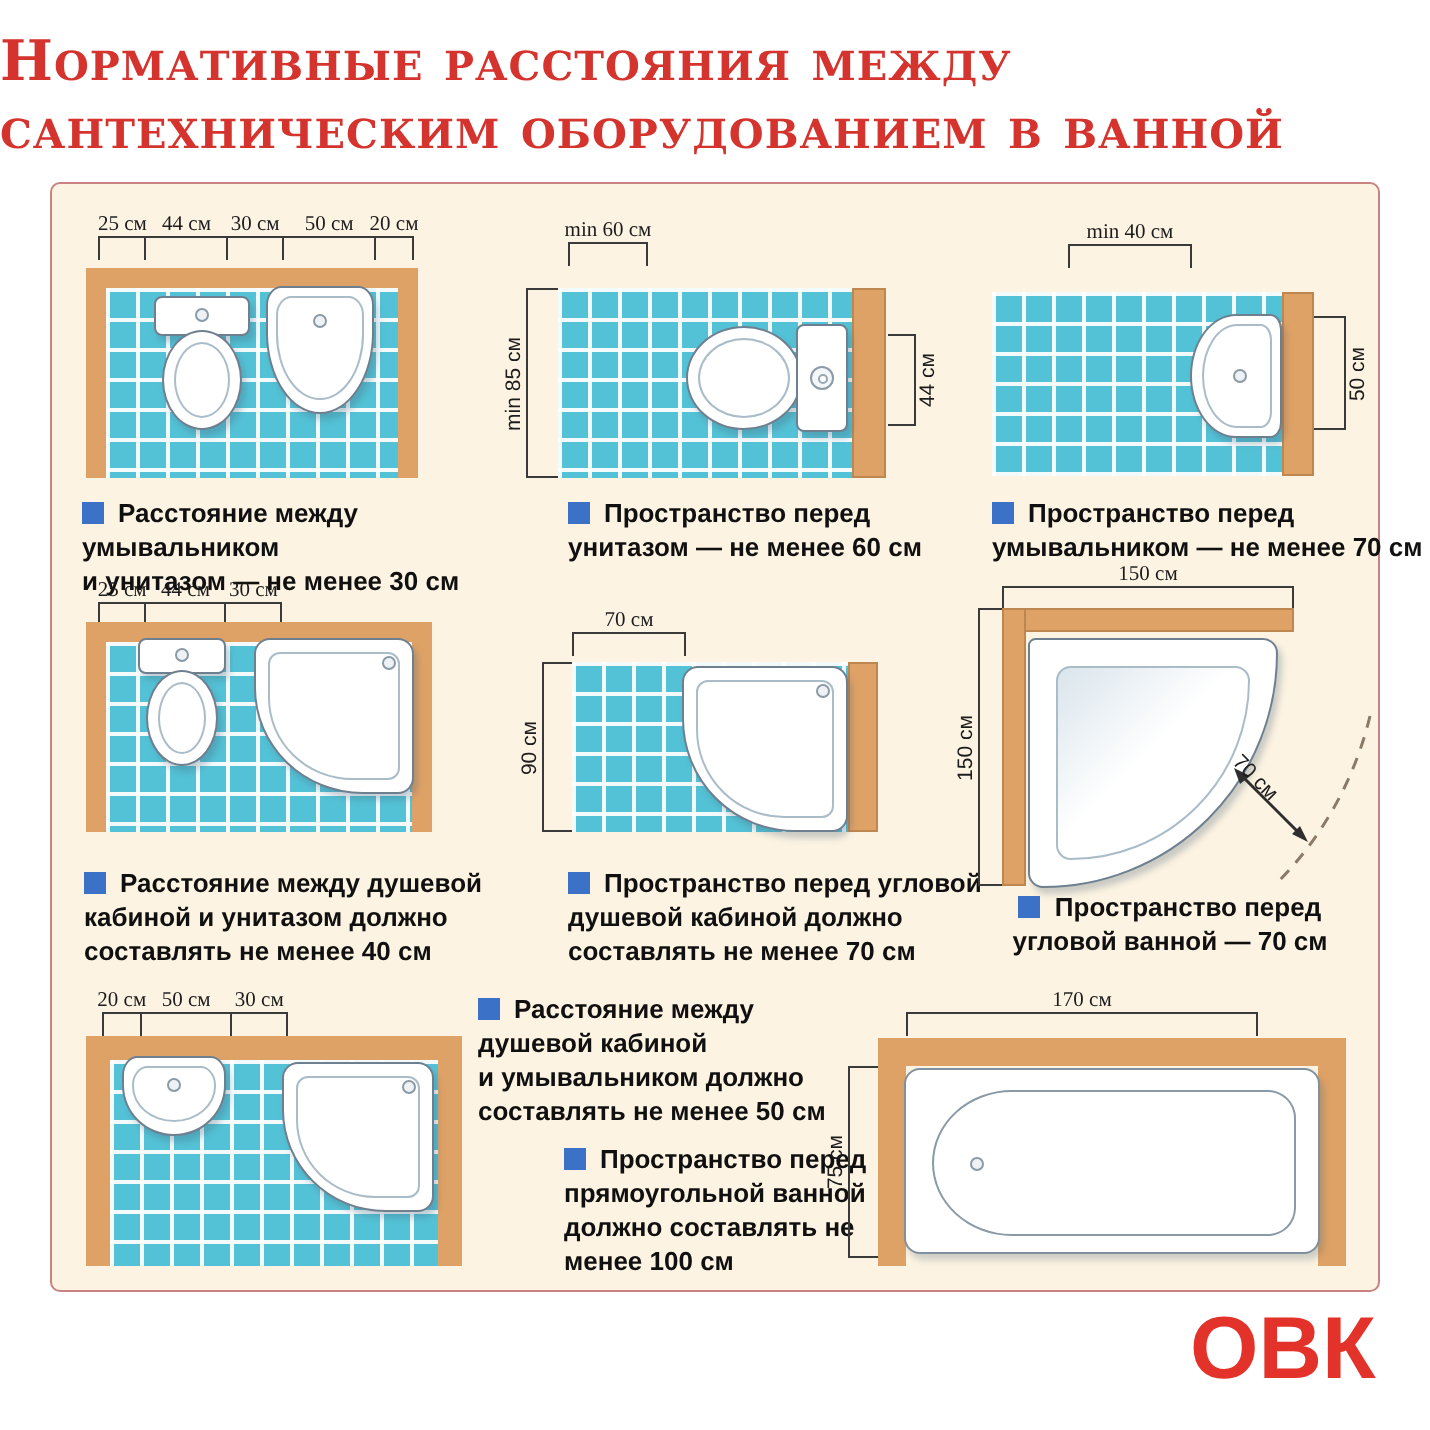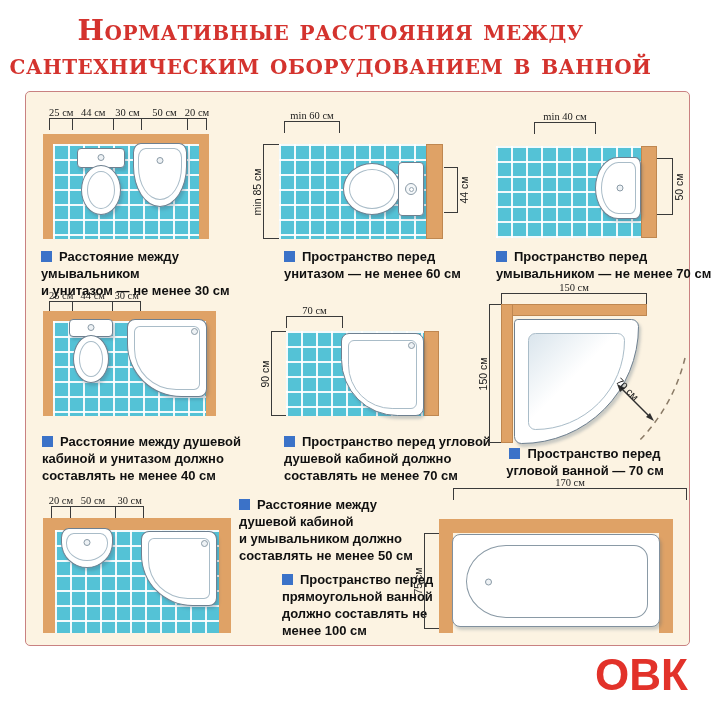--- a/index.html
+++ b/index.html
@@ -1,21 +1,21 @@
 <!DOCTYPE html>
 <html><head>
 <meta charset="utf-8">
 <style>
   * { box-sizing: border-box; margin: 0; padding: 0; }
   html,body { background:#fff; }
   .page { position:relative; width:715px; height:715px; background:#fff; overflow:hidden;
           font-family:"Liberation Sans", sans-serif; }
 
   
-  .title { position:absolute; top:14px; left:0; width:661px; text-align:center;
+  .title { position:absolute; top:14px; left:0; width:661px; 
            font-family:"DejaVu Serif", serif; font-weight:bold; font-variant:small-caps;
            color:#d4332e; font-size:28px; line-height:1.2; letter-spacing:0.5px; }
 
   
   .panel { position:absolute; left:25px; top:91px; width:665px; height:555px;
            background:#fcf3e2; border:1.5px solid #c98181; border-radius:5px; }
 
   
   .hdim { position:absolute; display:flex; height:12px; }
   .hdim .seg { position:relative; border-top:1px solid #3a3a3a; border-left:1px solid #3a3a3a;font-family:Liberation Serif, serif; }
@@ -125,21 +125,21 @@
           <div class="fx-inner"></div>
         </div>
       <div class="fx sink-d" style="left:90px;top:9px;width:54px;height:64px">
         <div class="fx-inner"></div>
         <div class="dot" style="left:50%;top:13px;transform:translateX(-50%)"></div>
       </div>
     </div>
     <div class="cap" style="left:15px;top:156px;width:235px"><span class="bullet"></span><span>Расстояние между умывальником
 и унитазом — не менее 30 см</span></div>
 
-    <div class="hdim" style="left:258px;top:29px;width:56px">
+    <div class="hdim" style="left:258px;top:29px;width:40px">
       <div class="seg" style="flex-grow:1">
           <span>min 60 см</span>
         </div>
     </div>
     <div class="vdim vleft" style="left:237px;top:52px;width:16px;height:95px">
         <span>min 85 см</span>
       </div>
     <div class="tiles" style="left:253px;top:52px;width:147px;height:95px"></div>
     <div class="wallstrip" style="left:400px;top:52px;width:17px;height:95px"></div>
     <div class="fx bowl" style="left:317px;top:71px;width:58px;height:52px">
@@ -264,21 +264,21 @@
     </div>
     <div class="cap" style="left:213px;top:404px;width:195px"><span class="bullet"></span><span>Расстояние между
 душевой кабиной
 и умывальником должно
 составлять не менее 50 см</span></div>
     <div class="cap" style="left:256px;top:479px;width:185px"><span class="bullet"></span><span>Пространство перед
 прямоугольной ванной
 должно составлять не
 менее 100 см</span></div>
 
-    <div class="hdim" style="left:427px;top:396px;width:234px">
+    <div class="hdim" style="left:427px;top:414px;width:176px">
       <div class="seg" style="flex-grow:1">
           <span>170 см</span>
         </div>
     </div>
     <div class="vdim vleft" style="left:398px;top:441px;width:15px;height:96px">
         <span>75 см</span>
       </div>
     <div class="room" style="left:413px;top:427px;width:234px;height:114px">
       <div class="roomfill" style="left:14px;top:14px;right:14px;bottom:0"></div>
       <div class="tray" style="left:13px;top:15px;width:208px;height:93px">

